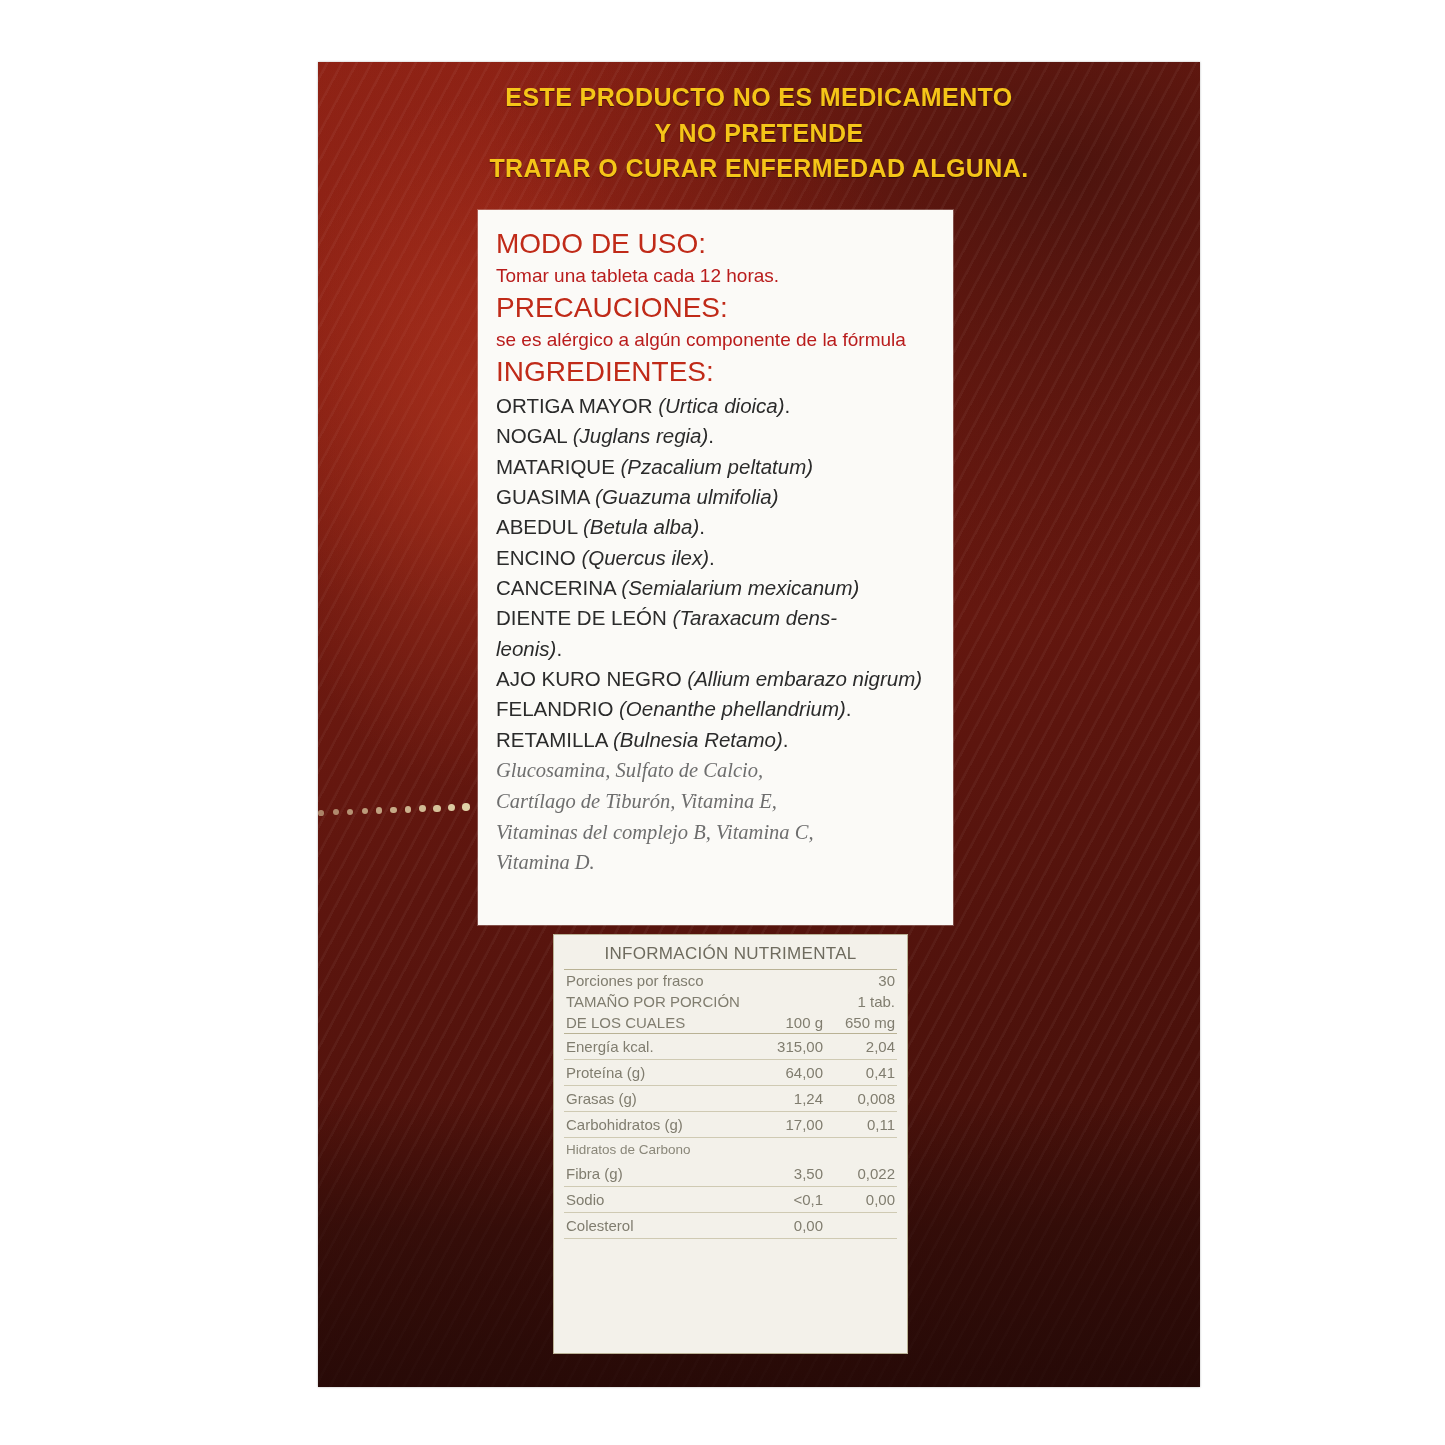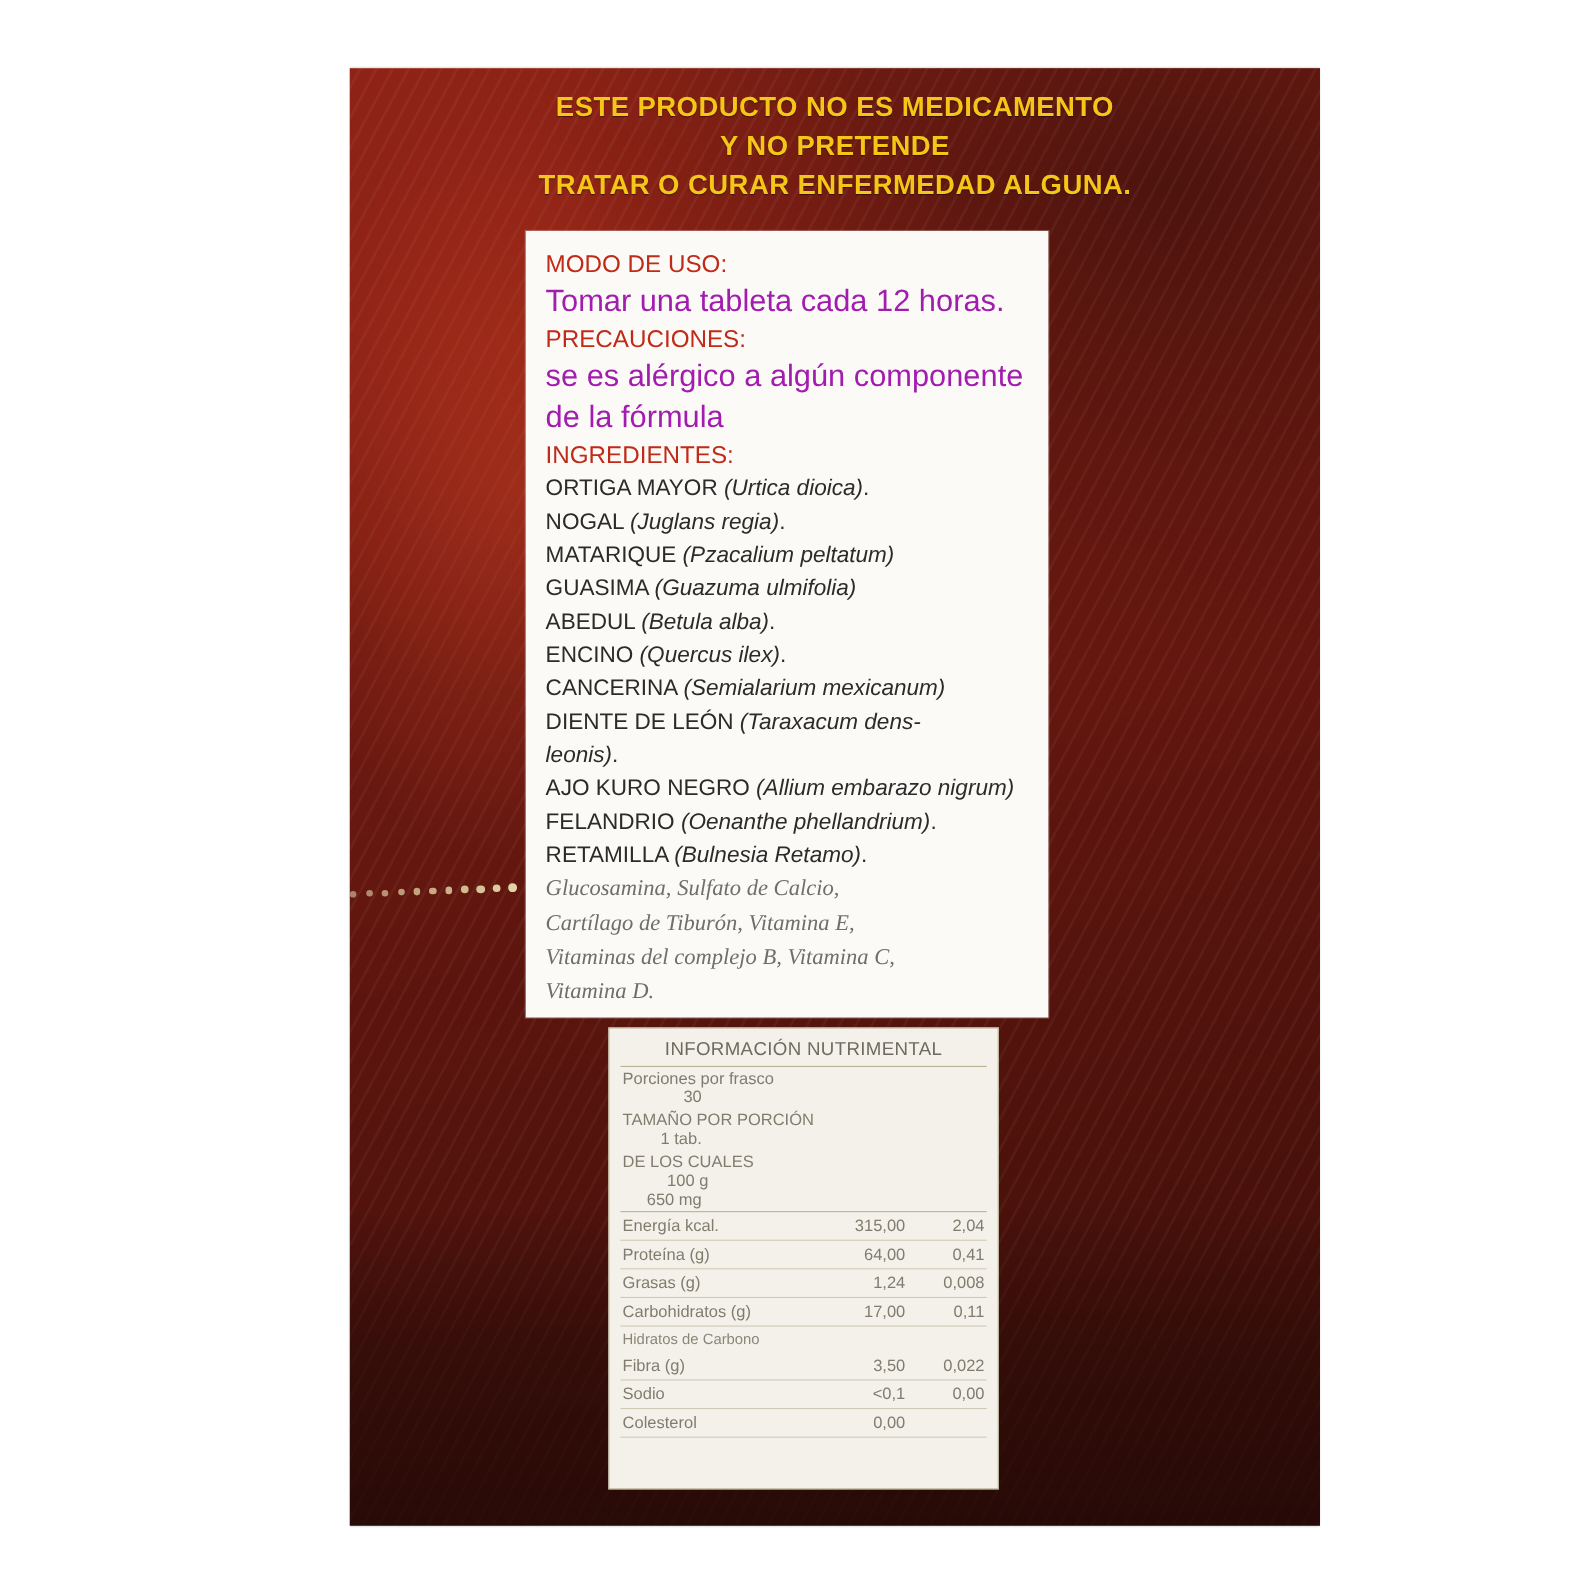--- a/index.html
+++ b/index.html
@@ -93,27 +93,27 @@
     top: 148px;
     width: 475px;
     height: 715px;
     background: #fbfaf7;
     box-shadow: 0 0 0 1px rgba(255,255,255,0.25);
     padding: 14px 18px 10px 18px;
     box-sizing: border-box;
   }
   .sec-head {
     color: #c02a18;
-    font-size: 22px;
+    font-size: 28px;
     margin: 2px 0 2px 0;
     line-height: 1.25;
   }
   .sec-body {
-    color: #a21caf;
-    font-size: 28px;
+    color: #b91c1c;
+    font-size: 19px;
     line-height: 1.32;
     margin: 0 0 2px 0;
   }
   .ing-line {
     color: #2b2b2b;
     font-size: 20.5px;
     line-height: 1.48;
     white-space: nowrap;
   }
   .ing-line i { font-style: italic; }
@@ -159,21 +159,21 @@
     padding: 4px 2px 4px 2px;
     border-bottom: 1px solid #cfcab3;
     font-size: 15px;
     color: #807d6f;
   }
   .nut-row.noline { border-bottom: none; }
   .nut-row .lbl { flex: 1 1 auto; white-space: nowrap; }
   .nut-row .v1 { width: 78px; text-align: right; white-space: nowrap; }
   .nut-row .v2 { width: 72px; text-align: right; white-space: nowrap; }
   .nut-row.small { font-size: 13.5px; color: #8a8779; }
-  #nut-head-rows .nut-row { border-bottom: none; padding: 2px 2px; flex-direction: column; }
+  #nut-head-rows .nut-row { border-bottom: none; padding: 2px 2px; }
   #nut-head-sep { border-bottom: 1px solid #b9b295; }
 </style>
 </head>
 <body>
 
 <div id="product-box">
   <div id="box-sheen"></div>
   <div id="box-left-glow"></div>
   <div id="box-shadow-band"></div>
 

